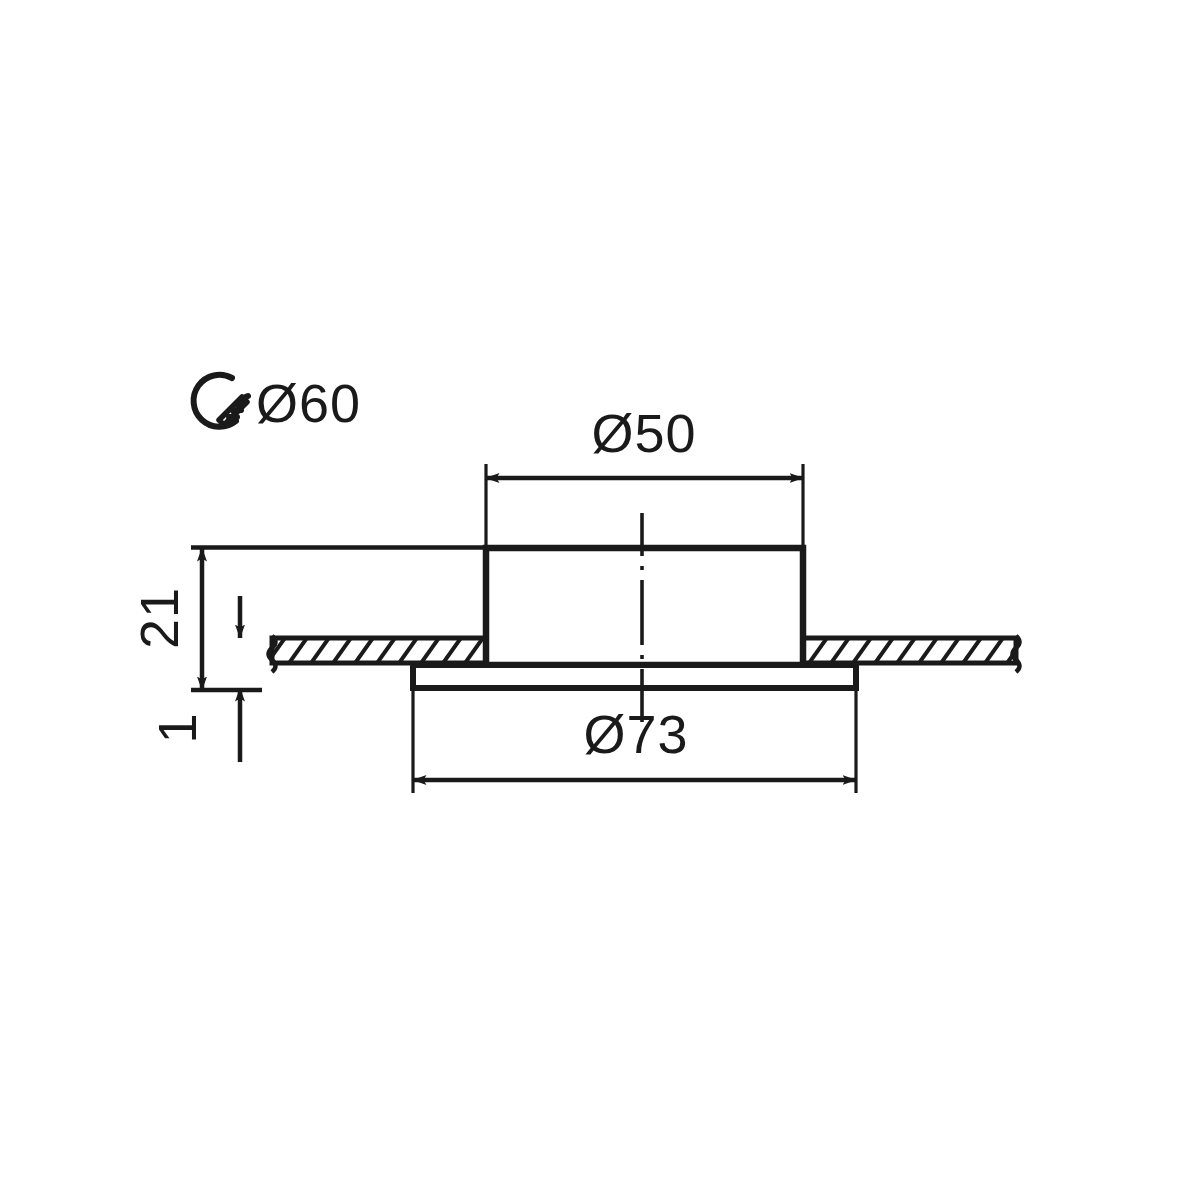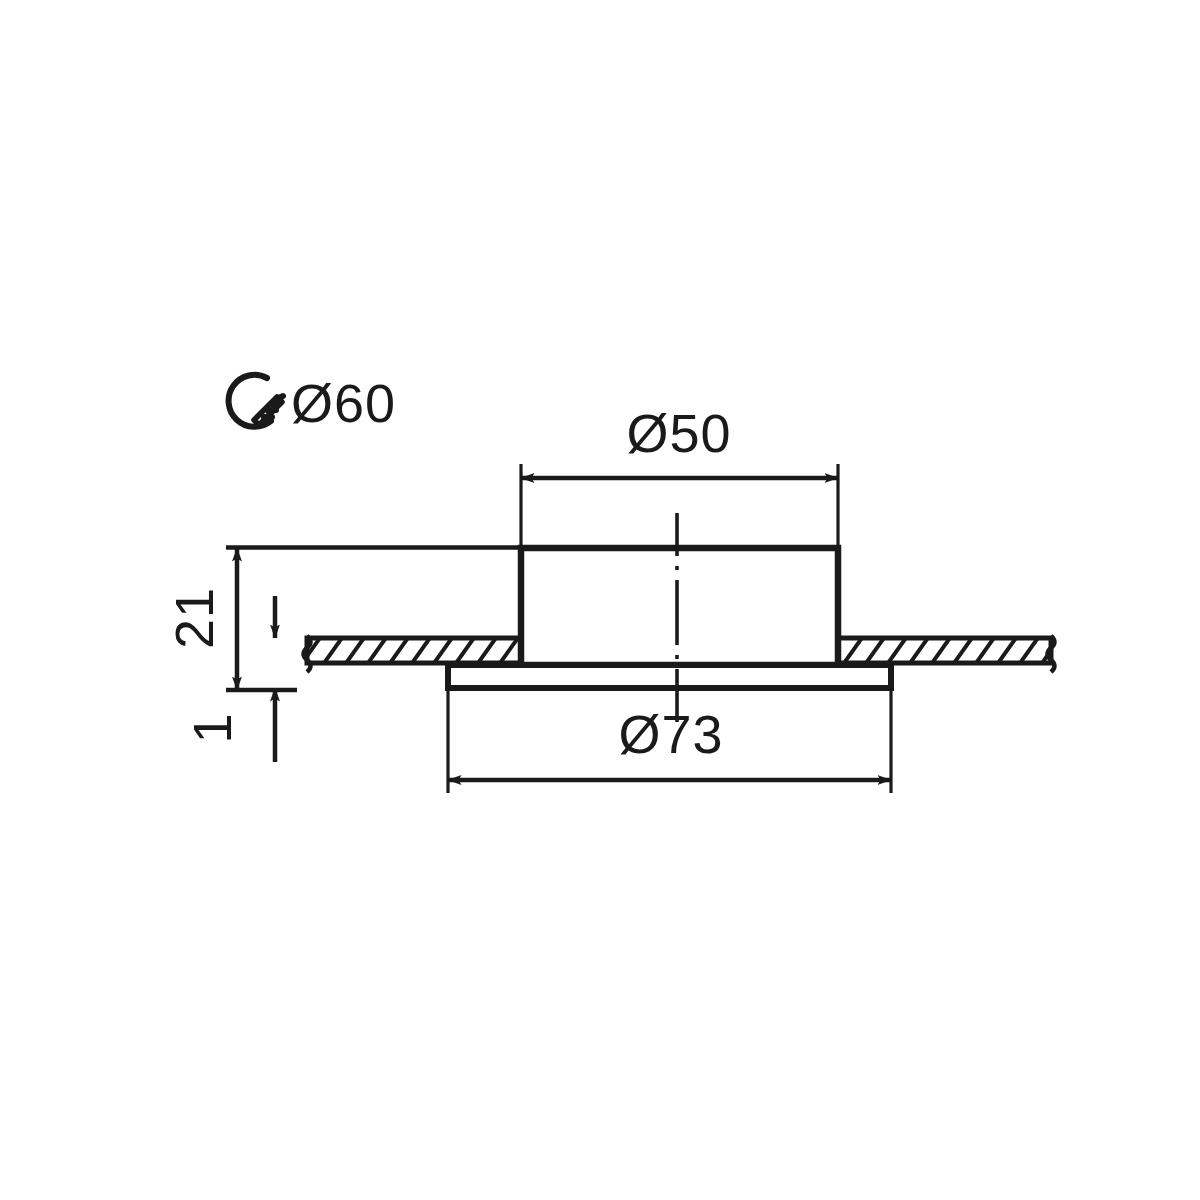--- a/index.html
+++ b/index.html
@@ -11,21 +11,20 @@
     width: 1200px;
     height: 1200px;
     font-family: "Liberation Sans", sans-serif;
     overflow: hidden;
   }
   #drawing-root {
     position: relative;
     width: 996px;
     height: 1200px;
     background: #ffffff;
-    padding-left: 35px;
   }
   svg#technical-drawing {
     display: block;
     width: 1200px;
     height: 1200px;
   }
   .dim-text {
     font-family: "Liberation Sans", sans-serif;
     font-size: 54px;
     fill: #1a1a1a;

